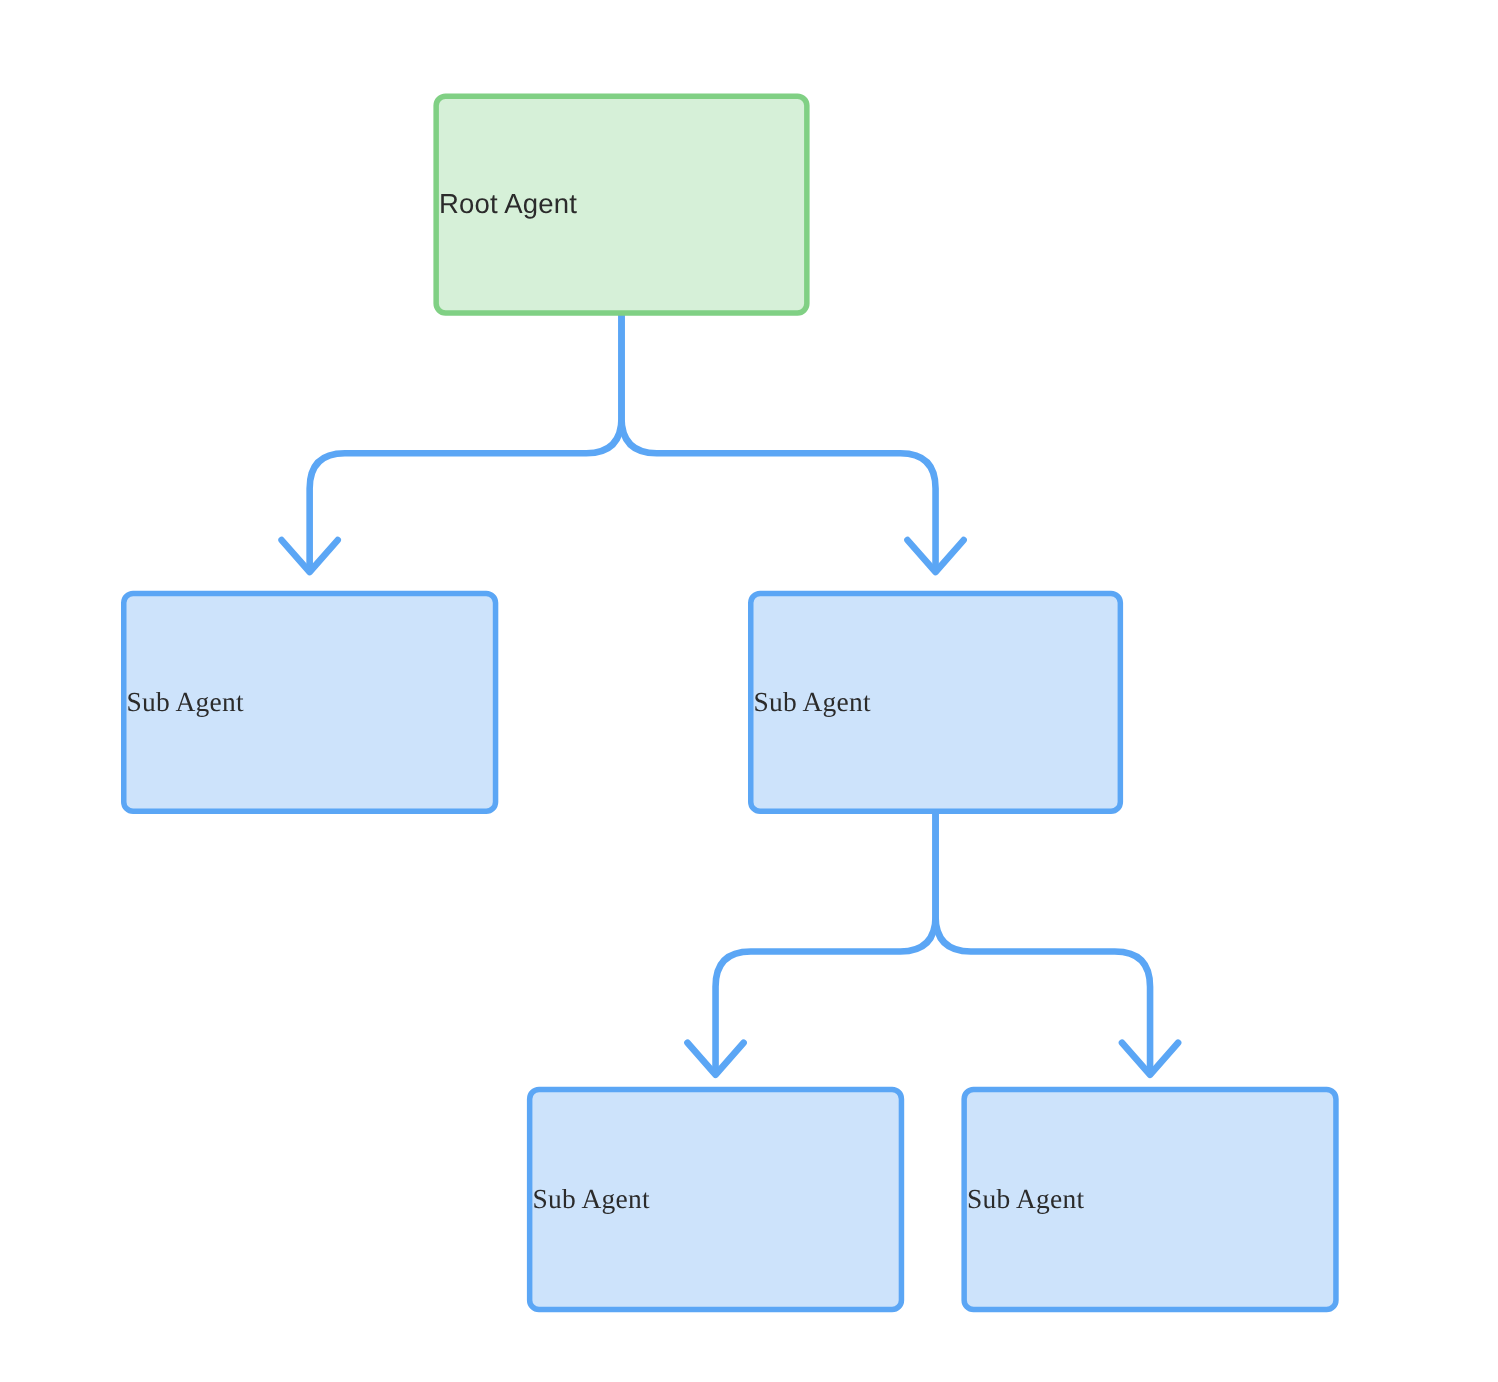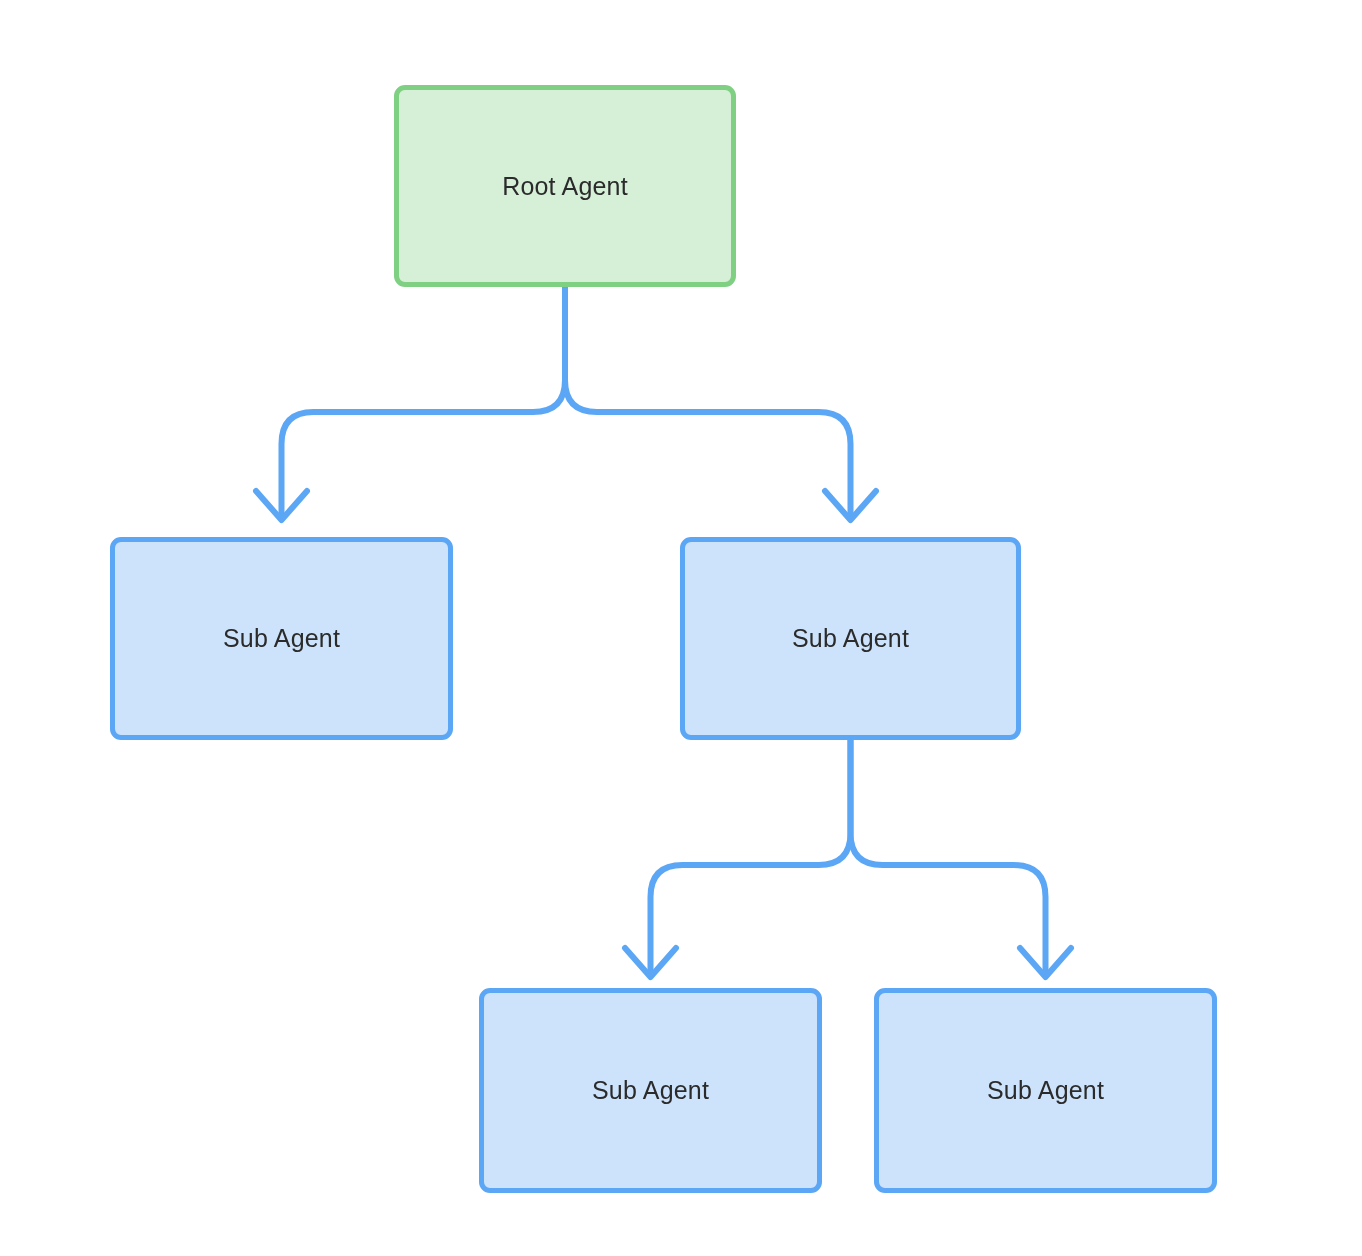--- a/index.html
+++ b/index.html
@@ -35,35 +35,35 @@
     fill: none;
     stroke: var(--connector);
     stroke-width: 6;
     stroke-linecap: round;
     stroke-linejoin: round;
   }
   .node {
     position: absolute;
     display: flex;
     align-items: center;
-    justify-content: center;
     border-radius: 11px;
     border: 5px solid;
     font-size: 25px;
     font-weight: 500;
     letter-spacing: 0.2px;
     color: var(--label_text);
   }
   .node.root {
     background: var(--root_fill);
     border-color: var(--root_border);
   }
   .node.sub {
     background: var(--sub_fill);
     border-color: var(--sub_border);
+    font-family: Liberation Serif, serif;
   }
   .node-label { white-space: nowrap; }
 
   
   #node-root        { left: 394px; top:  85px; width: 342px; height: 202px; }
   #node-sub-left    { left: 110px; top: 537px; width: 343px; height: 203px; }
   #node-sub-right   { left: 680px; top: 537px; width: 341px; height: 203px; }
   #node-child-left  { left: 479px; top: 988px; width: 343px; height: 205px; }
   #node-child-right { left: 874px; top: 988px; width: 343px; height: 205px; }
 </style>

